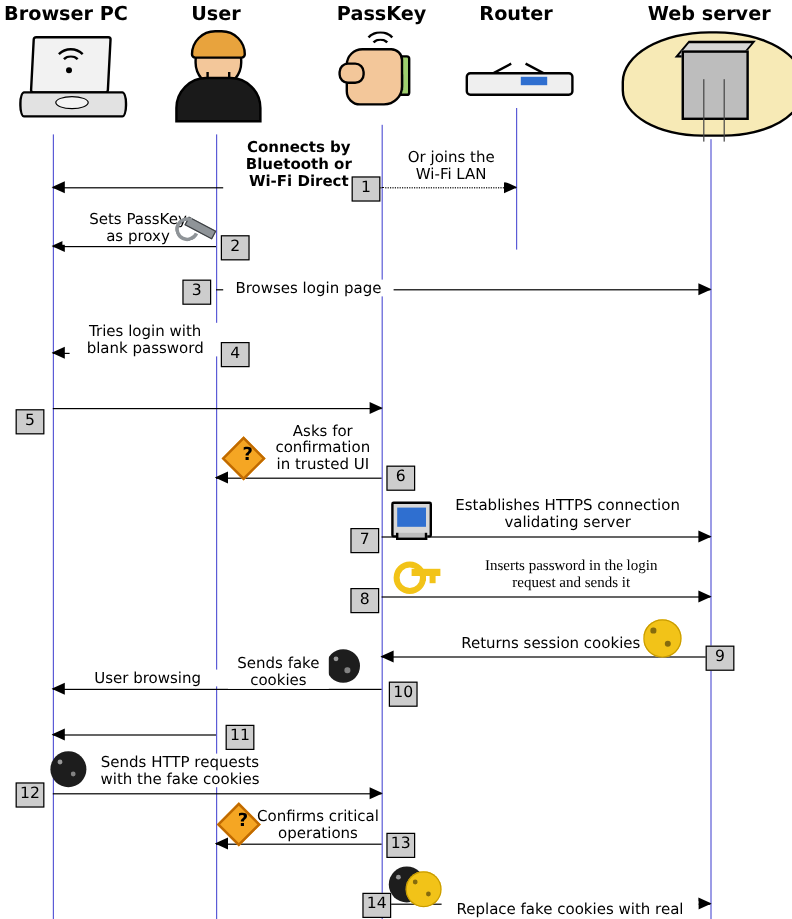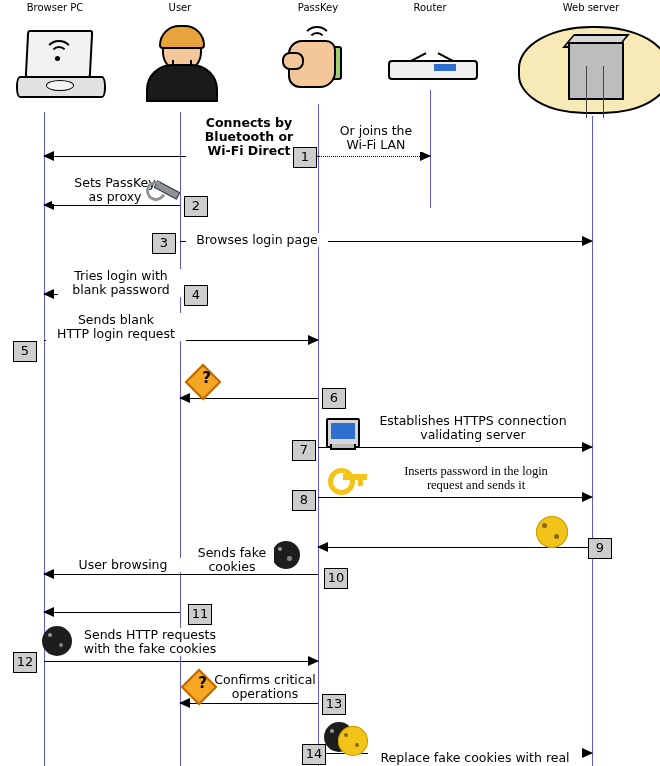--- a/index.html
+++ b/index.html
@@ -1,18 +1,18 @@
 <!DOCTYPE html>
 <html><head>
 <meta charset="utf-8">
 <style>
   html,body{margin:0;padding:0;background:#ffffff;}
   body{width:660px;height:766px;font-family:"DejaVu Sans",sans-serif;color:#000;}
   #stage{position:relative;width:660px;height:766px;overflow:hidden;}
-  .lane-title{position:absolute;font-size:10px;font-weight:normal;color:#000;text-align:center;white-space:nowrap;}
+  .lane-title{position:absolute;font-size:16px;font-weight:bold;color:#000;text-align:center;white-space:nowrap;}
   .lifeline{position:absolute;width:0;border-left:1.5px solid #5b5bd6;}
   .arrow-wrap{position:absolute;height:0;}
   .arrow-line{position:absolute;left:0;top:0;height:0;border-top:1.6px solid #000;width:100%;}
   .arrow-line.dotted{border-top:1.6px dotted #000;}
   .head{position:absolute;top:-5px;width:0;height:0;border-top:5.5px solid transparent;border-bottom:5.5px solid transparent;}
   .head.left{left:-1px;border-right:11px solid #000;}
   .head.right{right:-1px;border-left:11px solid #000;}
   .step{position:absolute;background:#cdcdcd;border:1.4px solid #000;font-size:13px;line-height:17px;text-align:center;width:22px;height:19px;color:#000;}
   .lbl{position:absolute;font-size:12.5px;line-height:14px;color:#000;text-align:center;white-space:pre-line;background:#fff;}
   .lbl.nobg{background:transparent;}
@@ -175,31 +175,32 @@
       <div class="head left"></div>
   </div>
   <div class="lbl" style="left:58px;top:269px;width:126px;">Tries login with
 blank password</div>
   <div class="step" style="left:184px;top:285px;">4</div>
 
   <div class="arrow-wrap" style="left:44px;top:340px;width:274px;">
     <div class="arrow-line"></div>
       <div class="head right"></div>
   </div>
-  <div class="lbl" style="left:46px;top:313px;width:140px;">Sends blank
-HTTP login request</div>
   <div class="step" style="left:13px;top:341px;">5</div>
 
   <div class="arrow-wrap" style="left:180px;top:398px;width:138px;">
     <div class="arrow-line"></div>
       <div class="head left"></div>
   </div>
   <div class="icon warn" style="left:190px;top:369px;">
       <span>?</span>
     </div>
+  <div class="lbl nobg" style="left:212px;top:352px;width:114px;">Asks for
+confirmation
+in trusted UI</div>
   <div class="step" style="left:322px;top:388px;">6</div>
 
   <div class="arrow-wrap" style="left:318px;top:447px;width:274px;">
     <div class="arrow-line"></div>
       <div class="head right"></div>
   </div>
   <div class="icon" style="left:326px;top:418px;width:34px;height:32px;">
     <div class="mon">
         <div class="mon-scr"></div>
       </div>
@@ -221,20 +222,21 @@
   </div>
   <div class="lbl" style="left:376px;top:464px;width:200px;font-family:Liberation Serif, serif;">Inserts password in the login
 request and sends it</div>
   <div class="step" style="left:292px;top:490px;">8</div>
 
   <div class="arrow-wrap" style="left:318px;top:547px;width:274px;">
     <div class="arrow-line"></div>
       <div class="head left"></div>
   </div>
   <div class="cookie gold" style="left:536px;top:516px;width:32px;height:32px;"></div>
+  <div class="lbl" style="left:382px;top:529px;width:154px;">Returns session cookies</div>
   <div class="step" style="left:588px;top:538px;">9</div>
 
   <div class="arrow-wrap" style="left:44px;top:574px;width:274px;">
     <div class="arrow-line"></div>
       <div class="head left"></div>
   </div>
   <div class="cookie dark" style="left:272px;top:541px;width:28px;height:28px;"></div>
   <div class="lbl" style="left:190px;top:546px;width:84px;">Sends fake
 cookies</div>
   <div class="step" style="left:324px;top:568px;">10</div>

